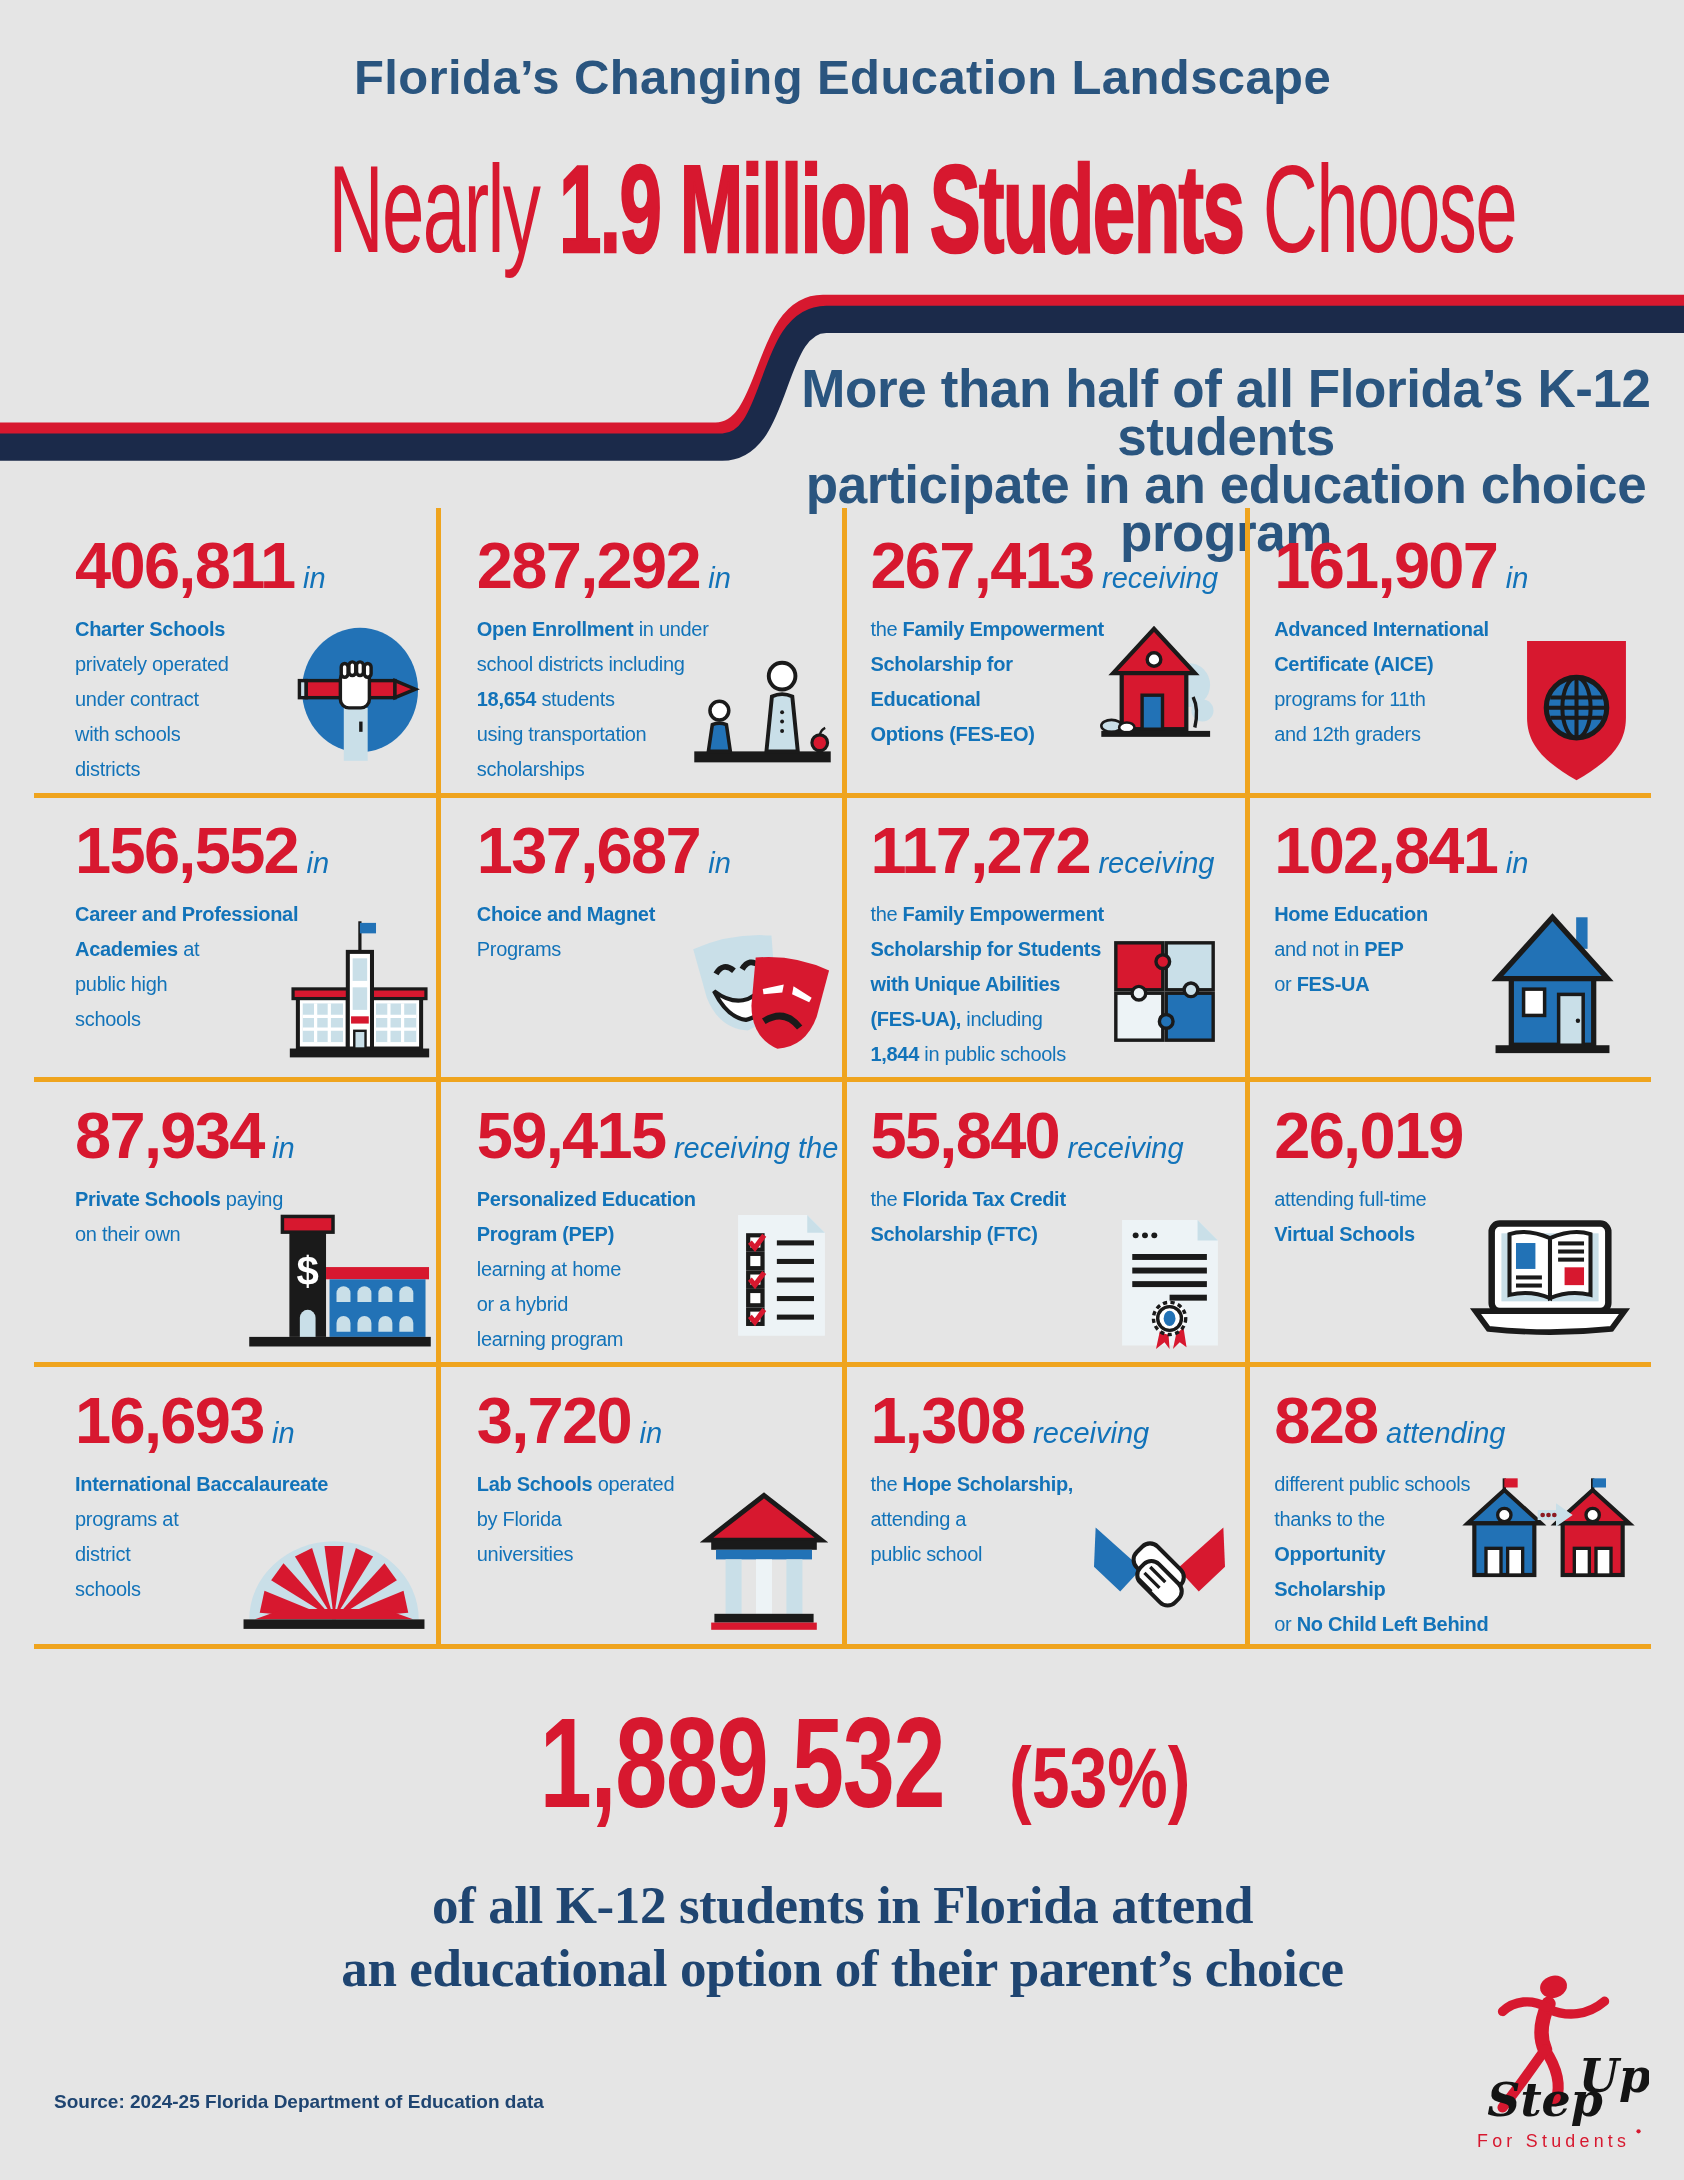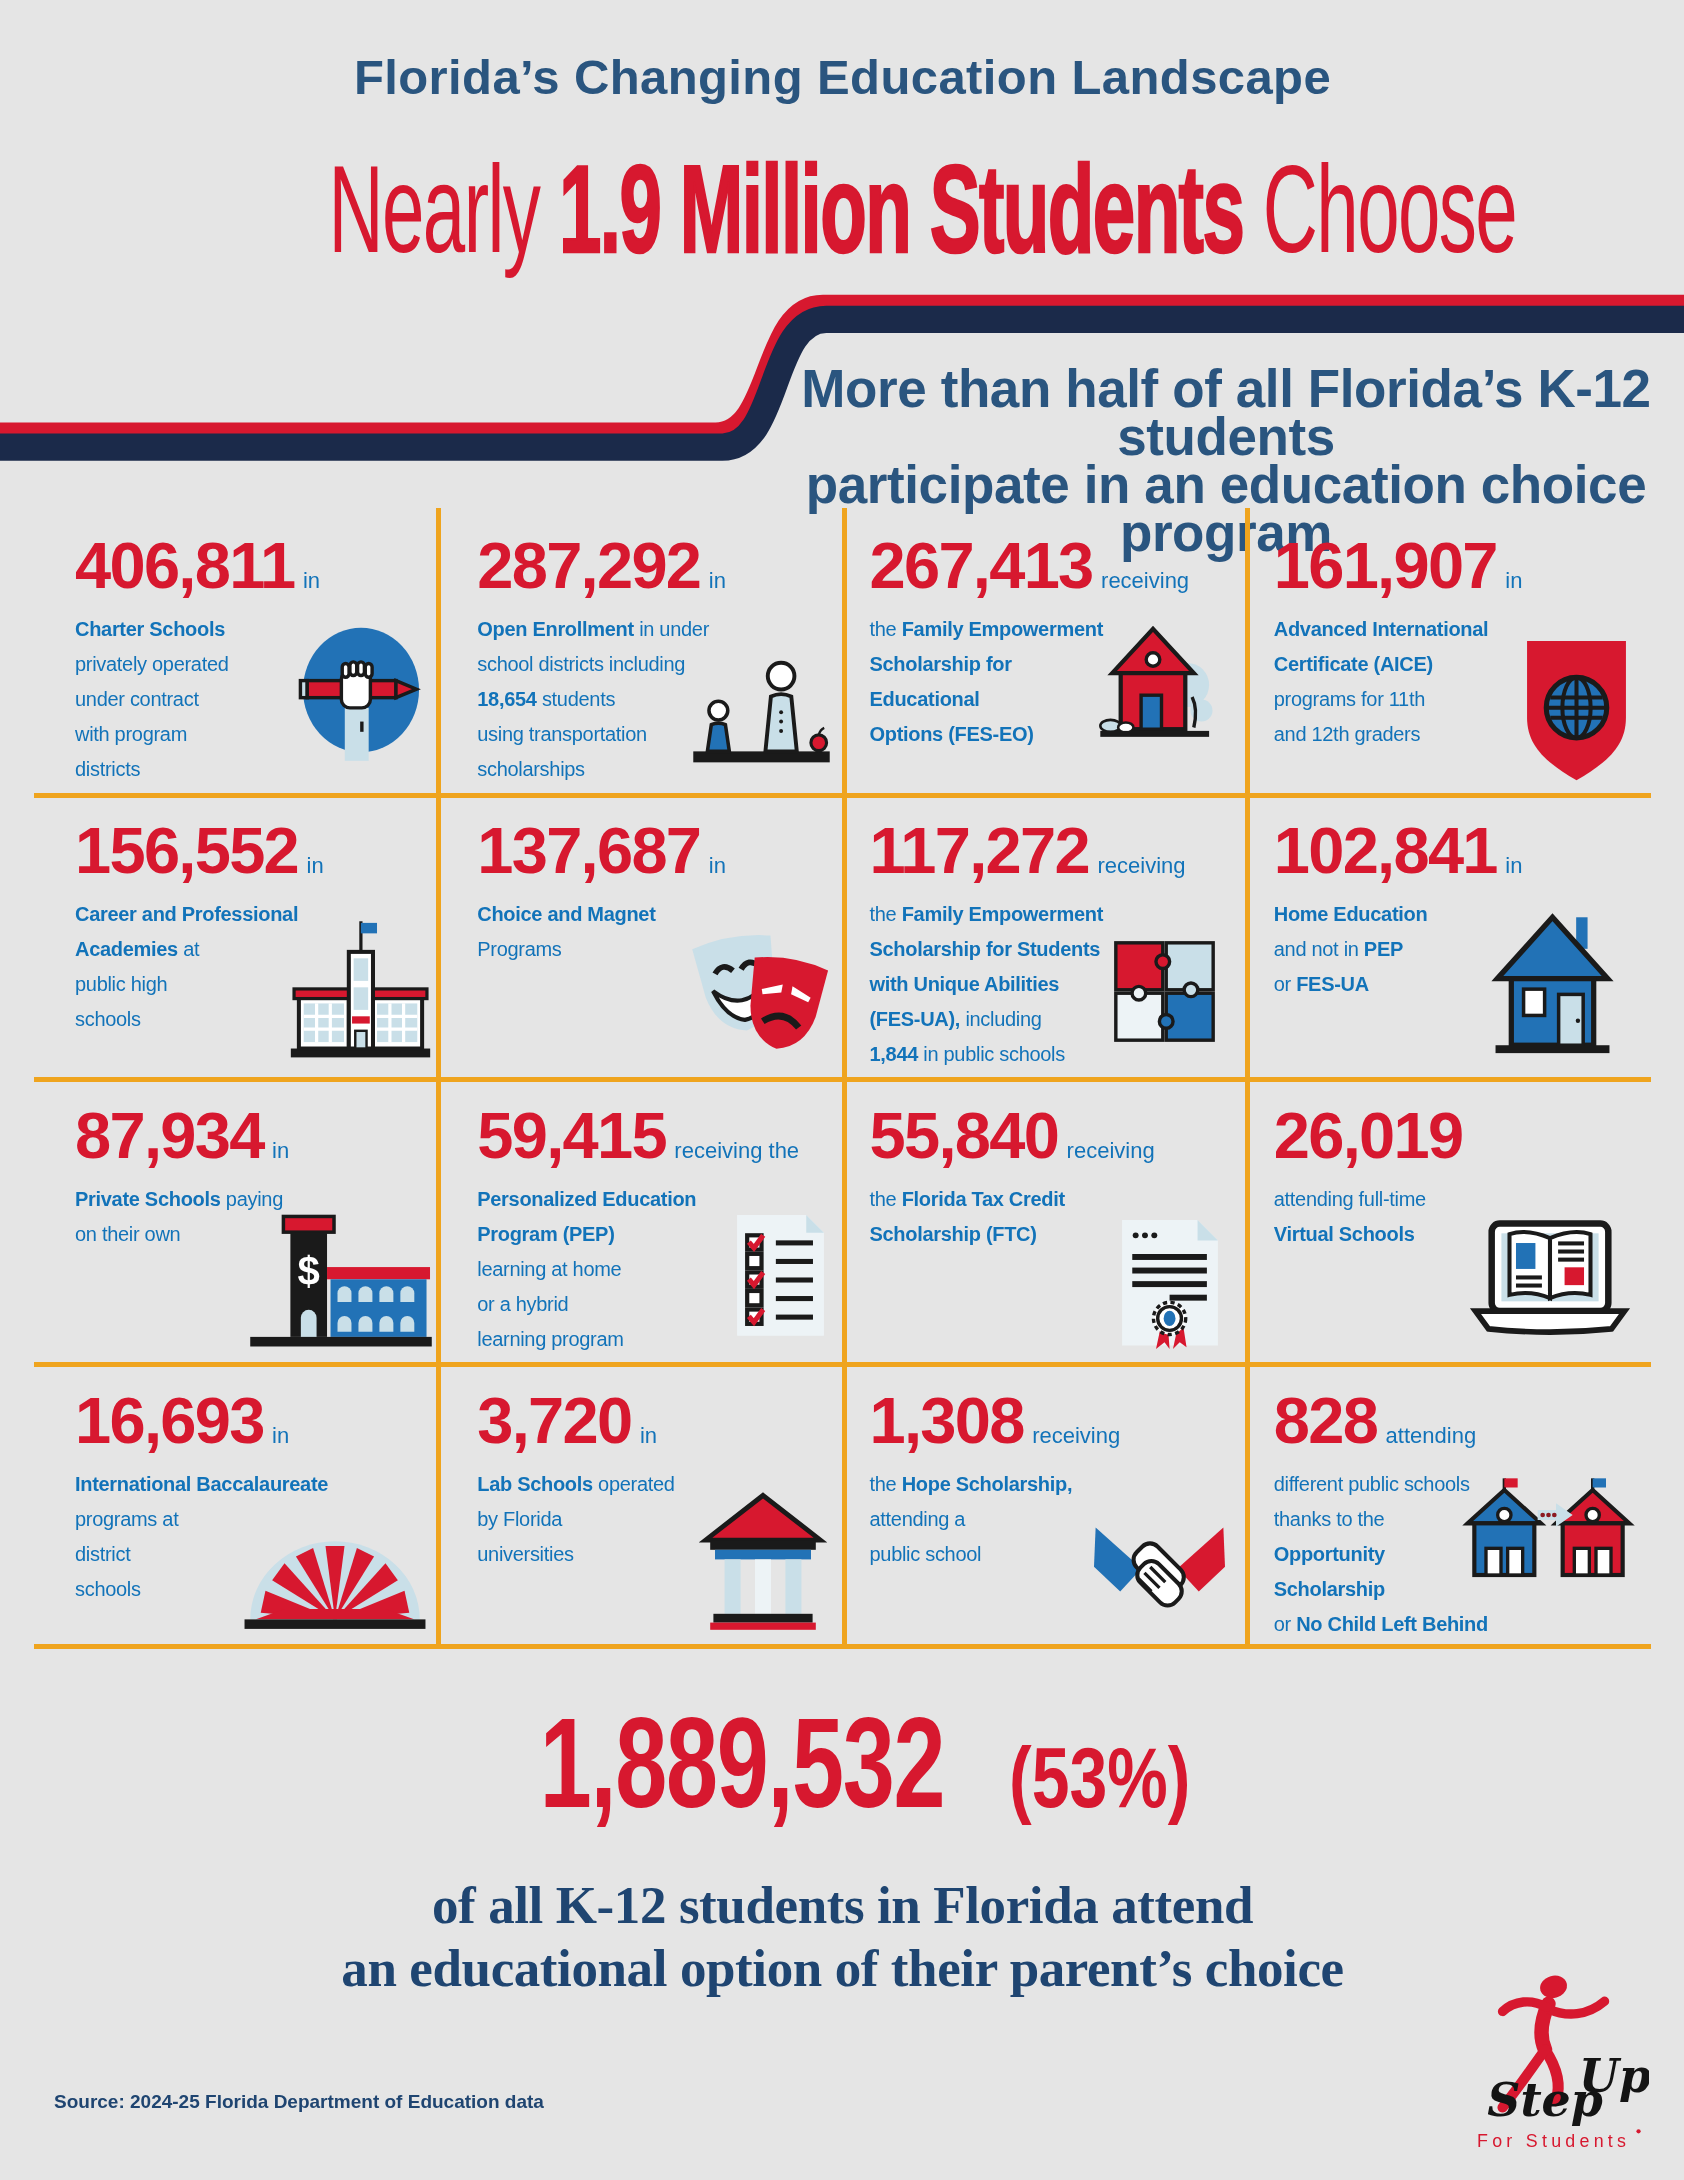--- a/index.html
+++ b/index.html
@@ -21,21 +21,21 @@
         display:grid;grid-template-columns:repeat(4,1fr);grid-template-rows:repeat(4,285px);}
   .vline{position:absolute;top:0;width:5.1px;height:1141px;background:#EFA41E;}
   .v1{left:402px}.v2{left:808px}.v3{left:1211px}
   .hline{position:absolute;left:0;width:1617px;height:5.1px;background:#EFA41E;}
   .h1{top:285px}.h2{top:569px}.h3{top:854px}.h4{top:1136px}
   .cell{position:relative;padding:20.4px 5.1px 0 27px;}
   .c1,.c5,.c9,.c13{padding-left:41px;}
   .c2,.c6,.c10,.c14{padding-left:39px;}
   .numline{white-space:nowrap;margin-bottom:8.5px;}
   .num{font-size:65px;font-weight:700;color:#D7182F;letter-spacing:-1.7px;}
-  .suf{font-size:22px;color:#1273B9;margin-left:8.5px;}
+  .suf{font-size:29px;color:#1273B9;margin-left:8.5px;font-style:italic;}
   .tline{font-size:20px;line-height:35px;color:#1273B9;white-space:nowrap;letter-spacing:-0.3px;}
   .tline .b{font-weight:700;}
   .icon{position:absolute;}
   .icon svg{display:block;width:100%;height:auto;}
   .i1{right:13.6px;bottom:5.1px;width:128px}
   .i2{right:6.8px;bottom:24px;width:149px}
   .i3{right:25.6px;bottom:49px;width:136px}
   .i4{right:19px;bottom:6.8px;width:111px}
   .i5{right:3.4px;bottom:19px;width:149px}
   .i6{right:13.6px;bottom:19px;width:149px}
@@ -88,21 +88,21 @@
     <div class="hline h1"></div>
     <div class="hline h2"></div>
     <div class="hline h3"></div>
     <div class="hline h4"></div>
   <div class="cell c1">
         <div class="numline"><span class="num">406,811</span><span class="suf">in</span></div>
         <div class="body">
           <div class="tline"><span class="b">Charter Schools</span></div>
           <div class="tline"><span>privately operated</span></div>
           <div class="tline"><span>under contract</span></div>
-          <div class="tline"><span>with program</span></div>
+          <div class="tline"><span>with schools</span></div>
           <div class="tline"><span>districts</span></div>
         </div>
         <div class="icon i1">
           <svg viewBox="0 0 150 190">
             <ellipse cx="75" cy="75" rx="68" ry="73" fill="#2272B6"></ellipse>
             <rect x="56" y="96" width="28" height="62" fill="#C9DFE8"></rect>
             <rect x="74" y="112" width="4" height="12" fill="#1a1a1a"></rect>
             <g stroke="#1a1a1a" stroke-width="4">
               <rect x="4" y="64" width="8" height="20" fill="#C9DFE8"></rect>
               <rect x="12" y="64" width="104" height="20" fill="#D7182F"></rect>

